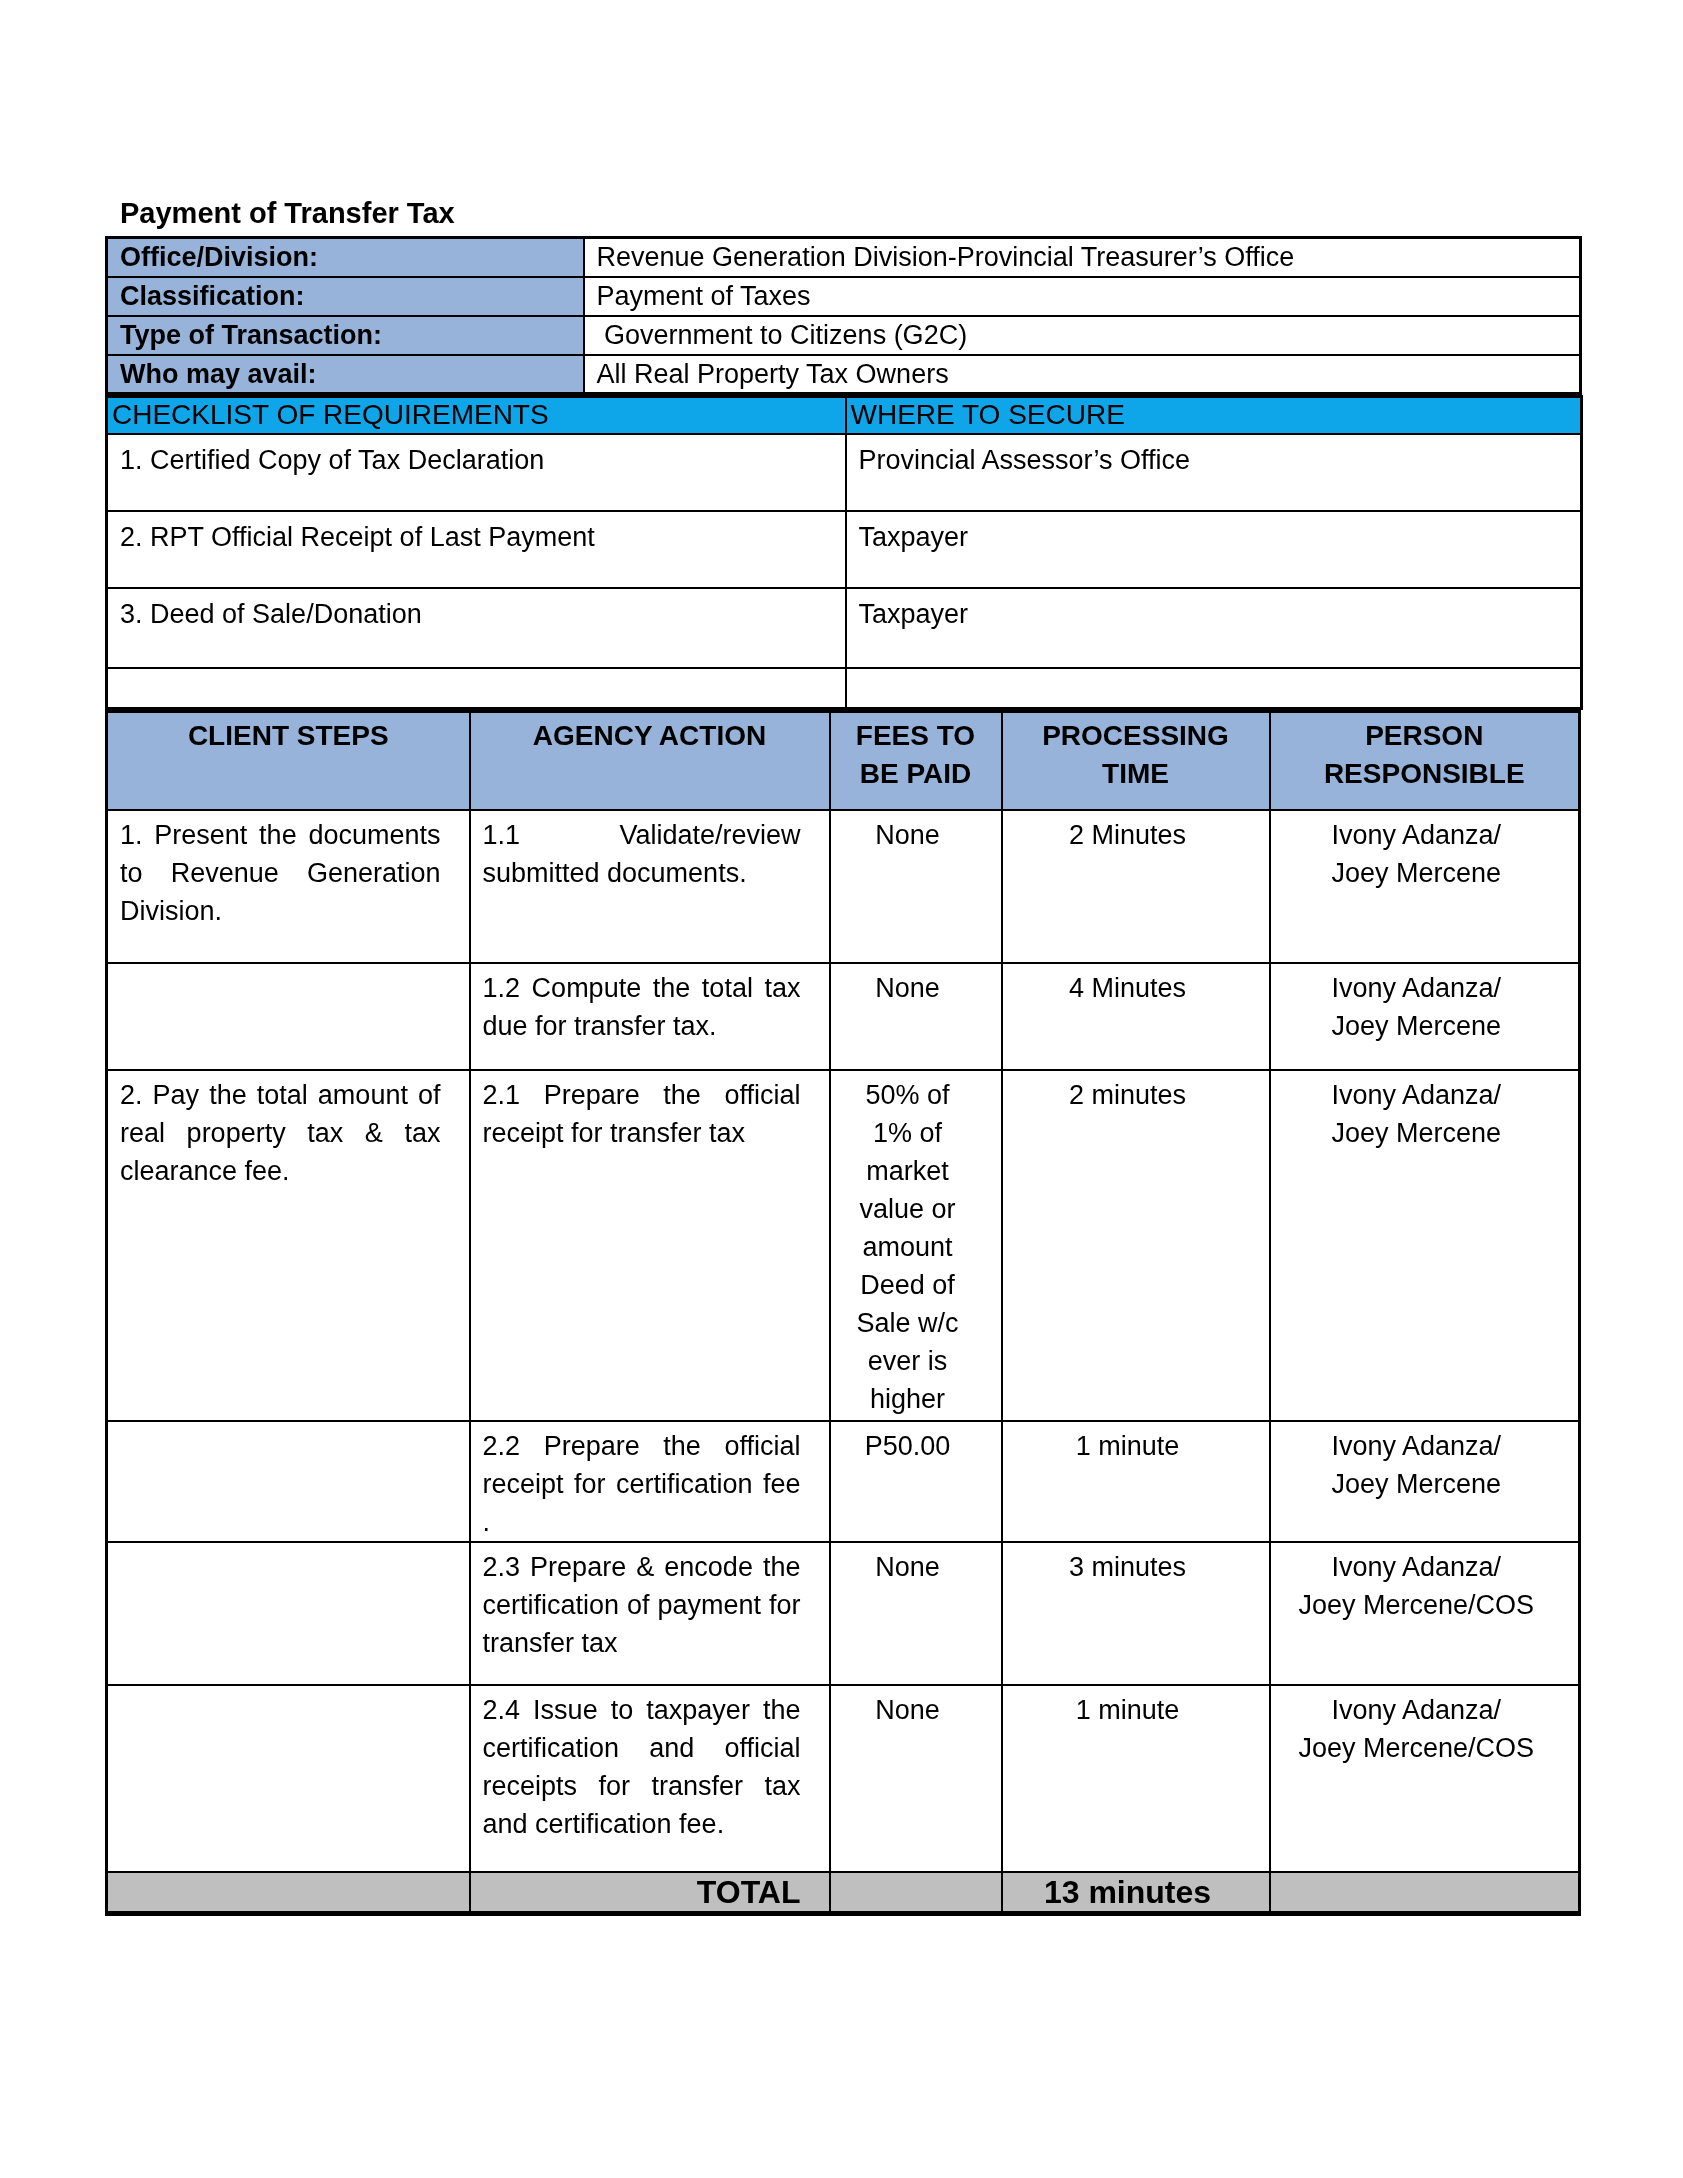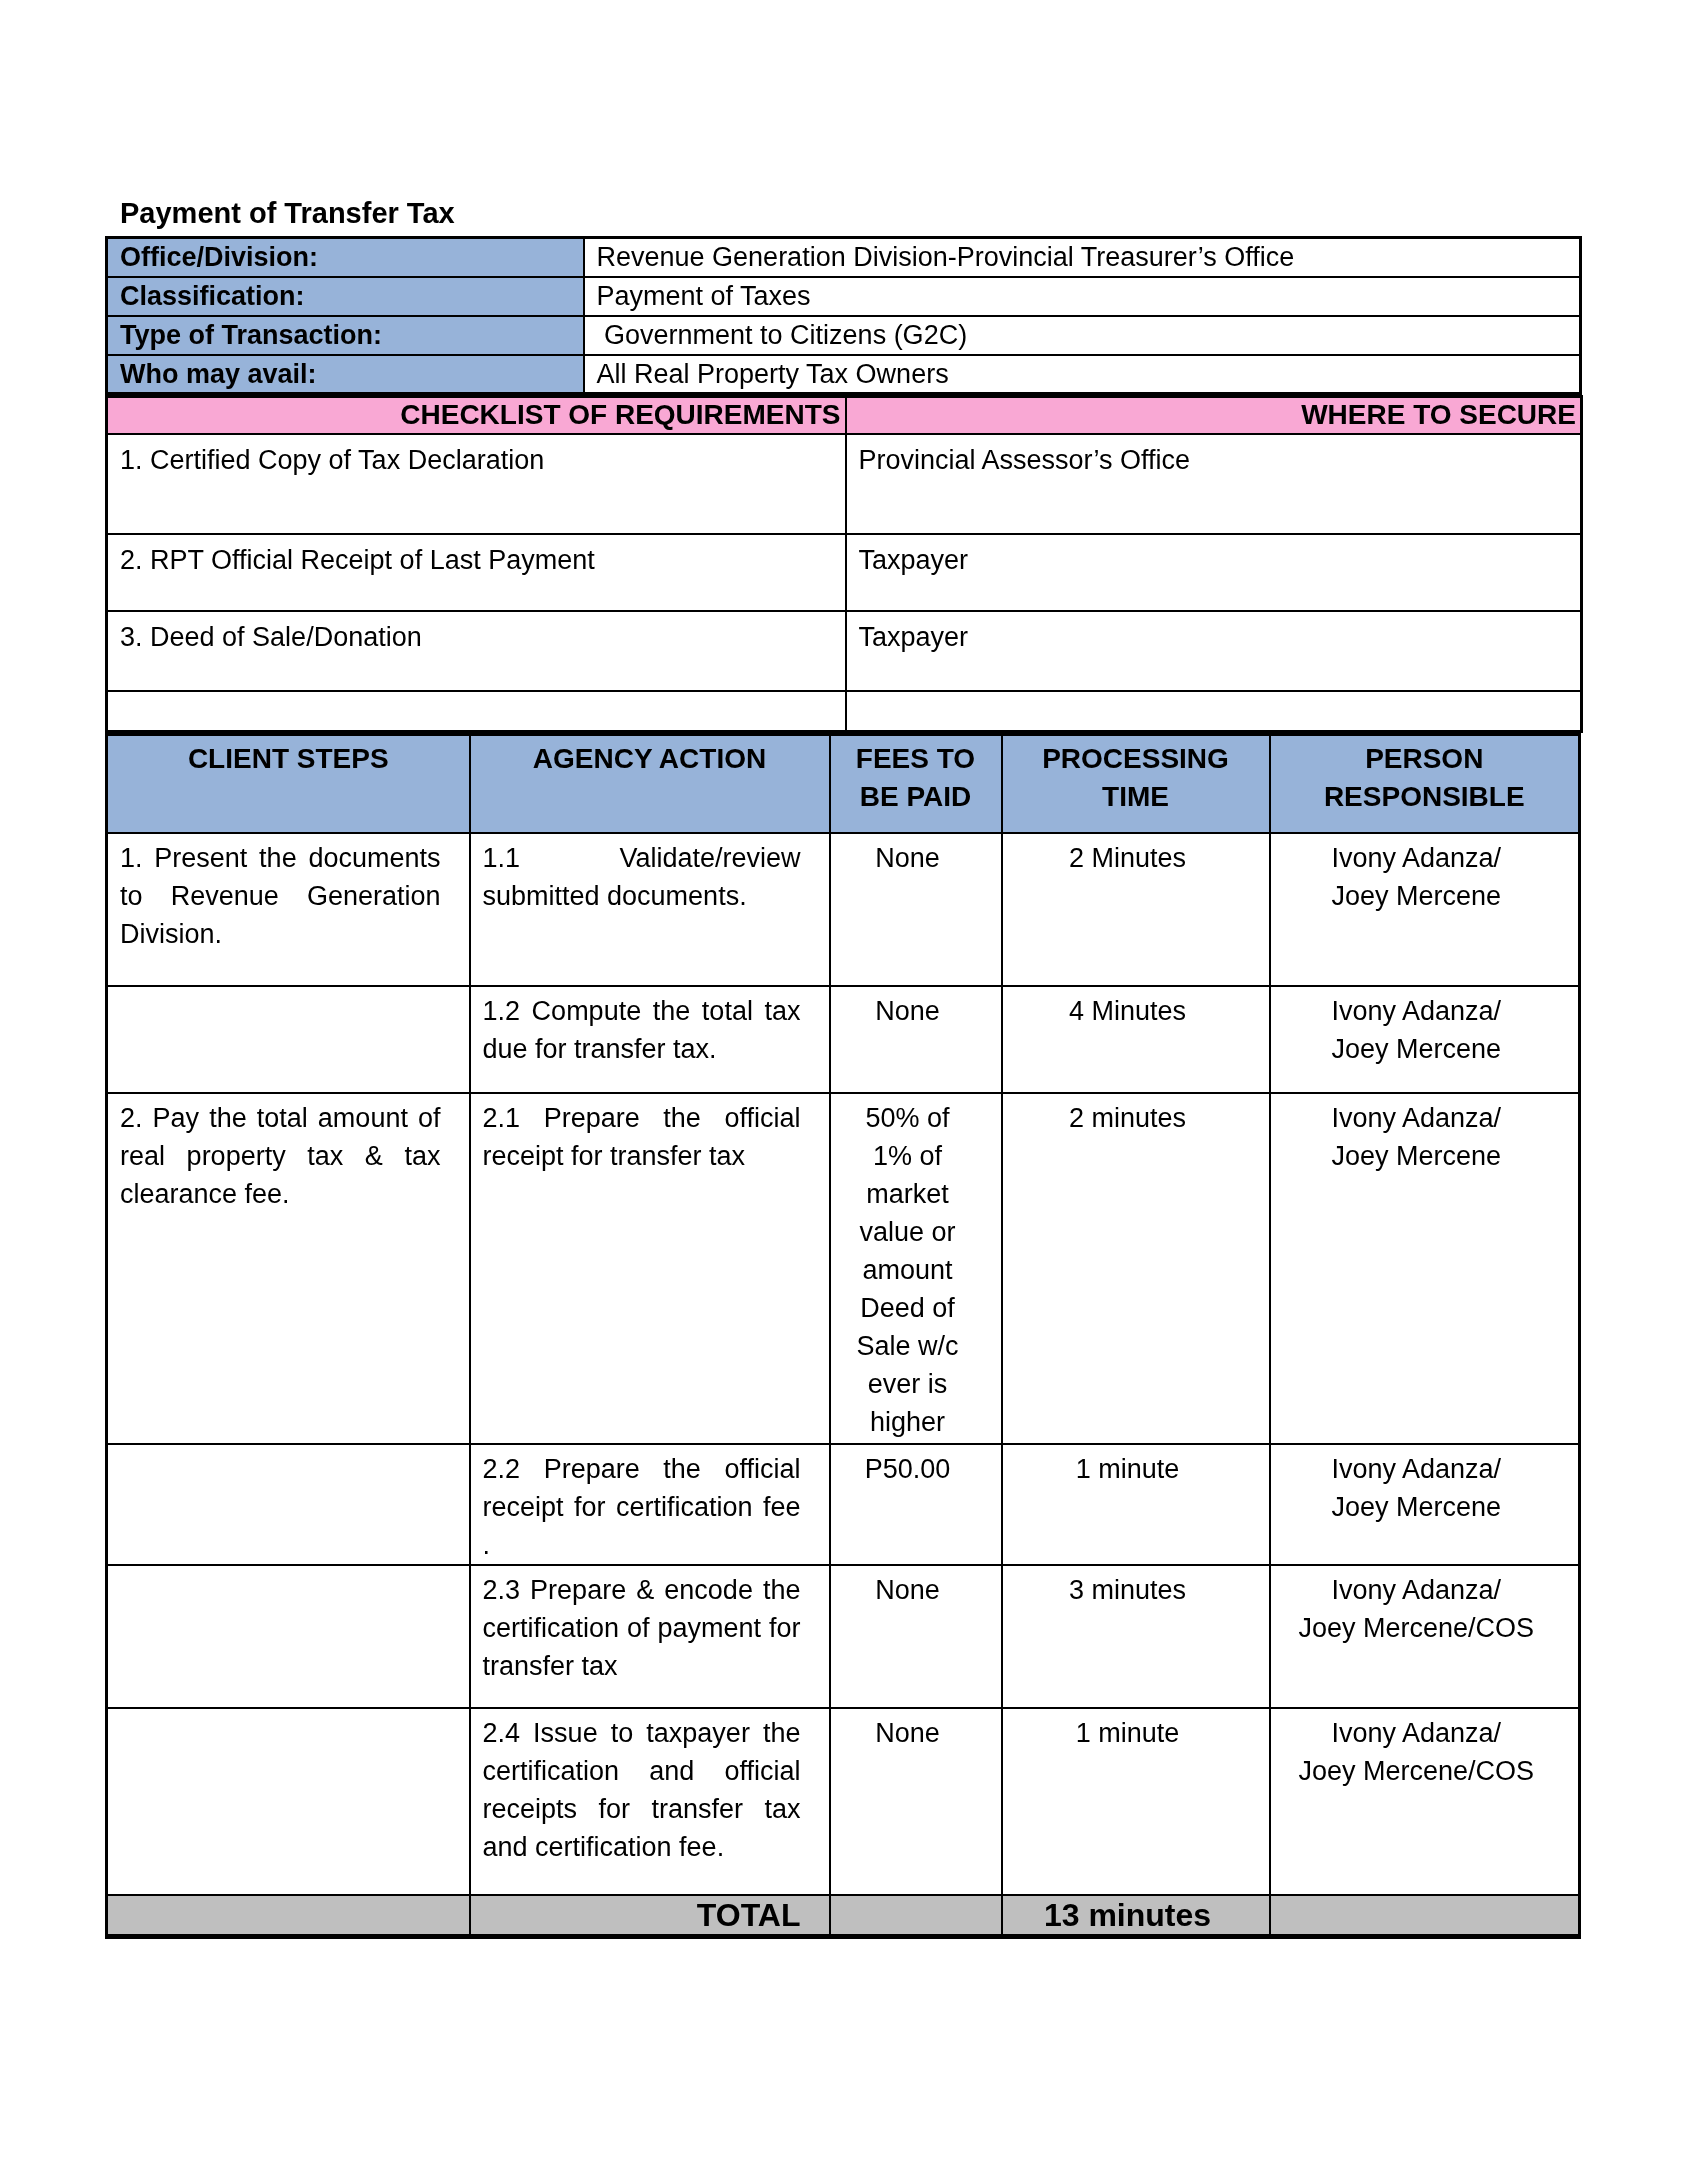--- a/index.html
+++ b/index.html
@@ -14,27 +14,27 @@
   table { border-collapse:collapse; width:1474px; table-layout:fixed; border:3px solid #000; }
   td, th { border:2px solid #000; font-weight:normal; overflow:hidden; }
 
   
   .info-table td { height:39px; vertical-align:middle; font-size:27px; line-height:32px; }
   .info-label { background:#97B3D9; font-weight:bold; padding:2px 6px 2px 12px; }
   .info-value { padding:2px 6px 2px 12px; white-space:pre-wrap; }
 
   
   .req-table th {
-    background:#f9a8d4; font-weight:bold; font-size:28px; height:37px;
-    text-align:right; vertical-align:middle; padding:0 4px;
+    background:#0ea5e9; font-weight:normal; font-size:28px; height:37px;
+    text-align:left; vertical-align:middle; padding:0 4px;
   }
   .req-table td {
     vertical-align:top; font-size:27px; line-height:36px; padding:7px 10px 0 12px;
   }
-  .req-row-1 td { height:100px; }
+  .req-row-1 td { height:77px; }
   .req-row-2 td { height:77px; }
   .req-row-3 td { height:80px; }
   .req-row-empty td { height:41px; }
 
   
   .steps-table th {
     background:#97B3D9; font-weight:bold; font-size:28px; line-height:38px;
     height:78px; text-align:center; vertical-align:top; padding:4px 6px 16px 6px;
   }
   .steps-table td {

